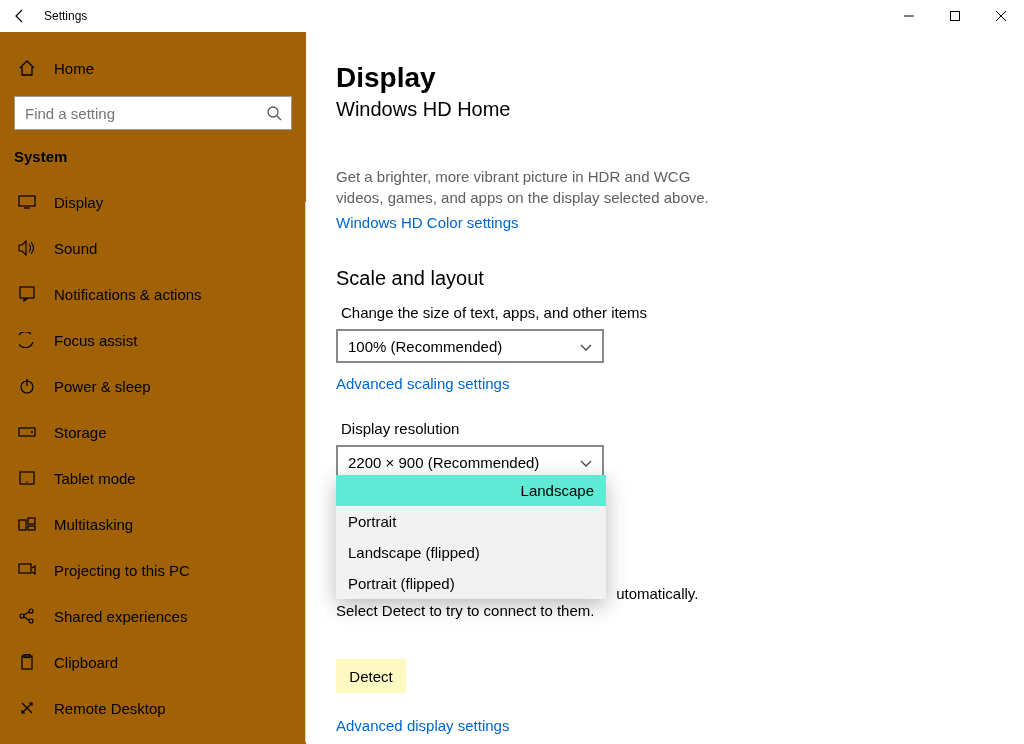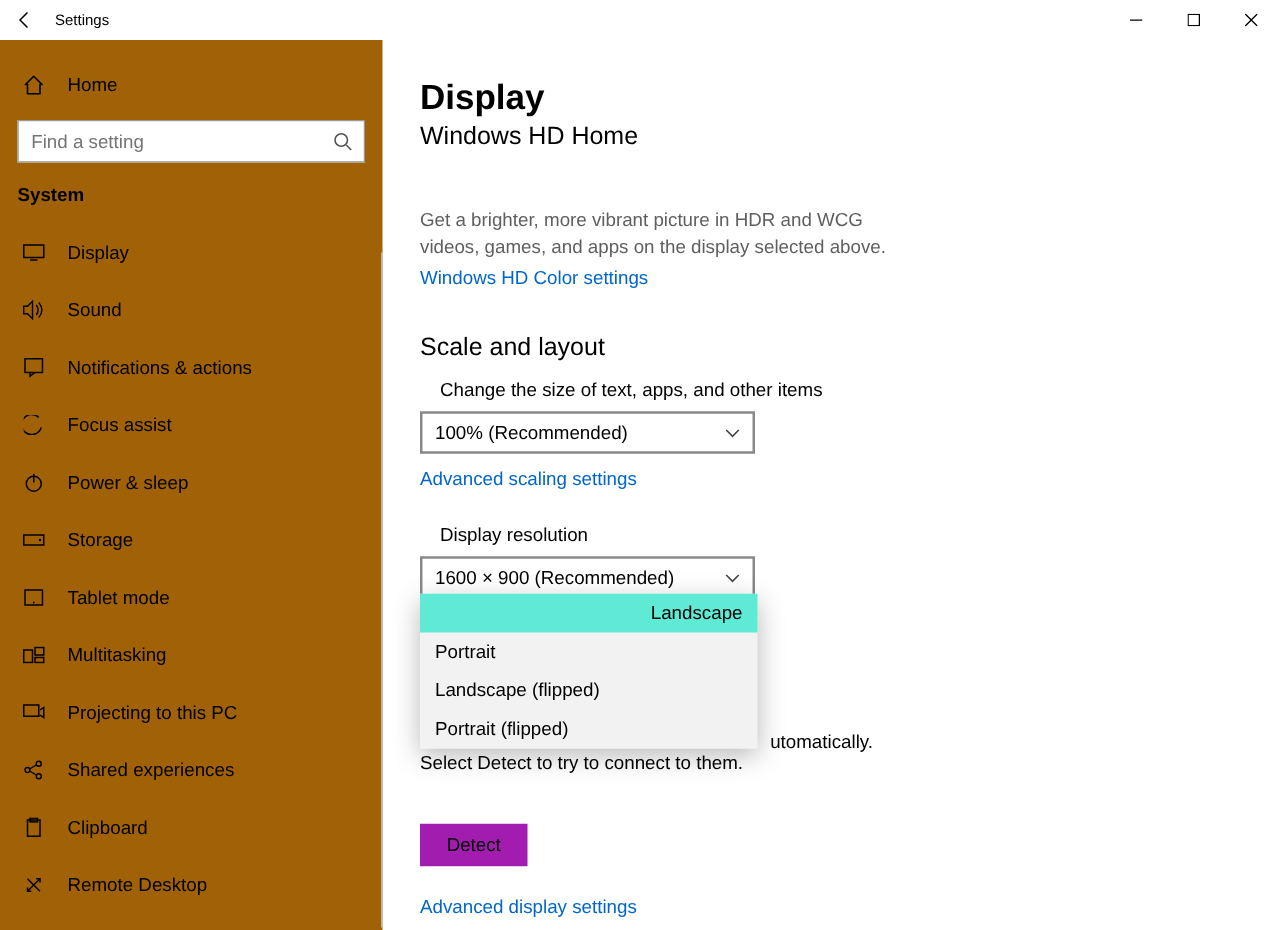--- a/index.html
+++ b/index.html
@@ -20,25 +20,25 @@
   .category { font-weight:600; font-size:15px; padding:18px 14px 10px; }
   .nav { margin-top:4px; flex:1; overflow:hidden; position:relative; }
   .nav-item { display:flex; align-items:center; height:46px; padding:0 14px; font-size:15px; cursor:default; }
   .nav-item .icon { width:26px; display:flex; justify-content:center; margin-right:14px; }
   .main { flex:1; padding:30px 30px 0 30px; position:relative; overflow:hidden; }
   h1.page-title { font-size:28px; font-weight:600; margin:0 0 4px 0; }
   h2.sub-title  { font-size:20px; font-weight:400; margin:0 0 14px 0; }
   .desc { font-size:15px; color:#5f5f5f; max-width:400px; line-height:1.4; margin-bottom:6px;margin-top:45px; }
   .link { color:#0066cc; font-size:15px; cursor:pointer; margin: 0; }
   h2.section { font-size:20px; font-weight:400; margin:36px 0 14px 0; }
-  .field-label { font-size:15px; margin:8px 0 8px 16px; }
+  .field-label { font-size:15px; margin:8px 0 8px 5px; }
   .highlight { background:#15803d; display:inline-block; padding:0 18px; }
   .combo { width:268px; height:34px; border:2px solid #898989; display:flex; align-items:center; padding:0 10px; font-size:15px; justify-content:space-between; background:#fff; }
   .combo-wide { width:268px; }
-  .detect-btn { width:86px; height:34px; background:#a21caf; border:none; font-size:15px; margin-top:18px;}
+  .detect-btn { width:70px; height:34px; background:#fef9c3; border:none; font-size:15px; margin-top:18px;}
   .para { font-size:15px; color:#000; max-width:420px; margin:0; }
   
   .content-rel { position:relative; flex:1; display:flex; min-height:0; }
   .dd-abs { position:absolute; left:326px; top:440px; width:270px; background:#f2f2f2; box-shadow:0 6px 20px rgba(0,0,0,0.28); z-index:20; }
   .dd-abs .opt { padding:7px 12px; font-size:15px; }
   .dd-abs .opt.sel { background:#5eead4;text-align:right; } .sp-12{height:12px;} .sp-14{height:14px;} .sp-20{height:20px;} .sp-24{height:24px;}
 </style>
 </head>
 <body>
 
@@ -228,21 +228,21 @@
         <span><svg width="12" height="8" viewBox="0 0 12 8">
               <path d="M1 1 L6 6 L11 1" stroke="#444" stroke-width="1.3" fill="none"></path>
             </svg></span>
       </div>
       <div class="sp-12"></div>
       <p class="link">Advanced scaling settings</p>
 
       <div class="sp-20"></div>
       <div class="field-label">Display resolution</div>
       <div class="combo combo-wide">
-        <span>1600 × 900 (Recommended)</span>
+        <span>2200 × 900 (Recommended)</span>
         <span><svg width="12" height="8" viewBox="0 0 12 8">
               <path d="M1 1 L6 6 L11 1" stroke="#444" stroke-width="1.3" fill="none"></path>
             </svg></span>
       </div>
 
       <div class="sp-14"></div>
       <div>
         <span class="highlight field-label" style="margin:0">Display orientation</span>
       </div>
 

